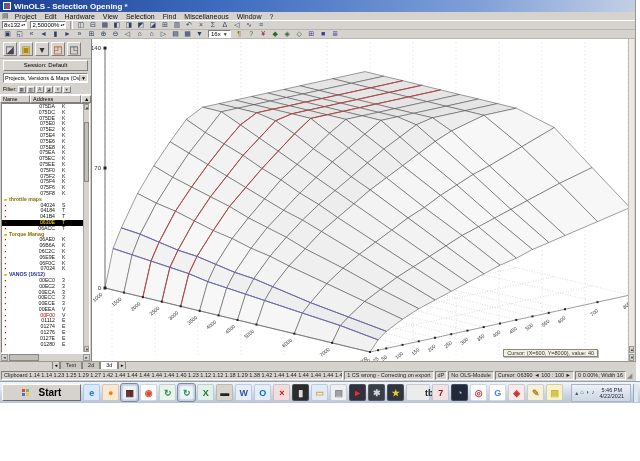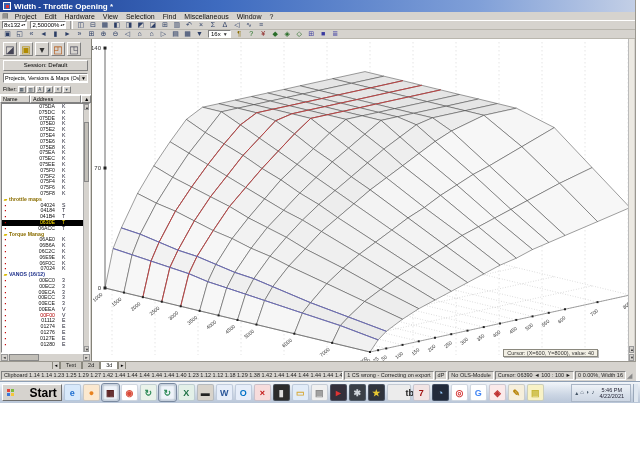--- a/index.html
+++ b/index.html
@@ -94,41 +94,41 @@
   #statusbar { position:absolute; left:0; top:369px; width:636px; height:12px; background:#d6d3ce;
     display:flex; align-items:center; padding:0 1px; gap:1px; font-size:5.5px; color:#222; }
   .seg { height:9px; line-height:7px; border:1px solid; border-color:#808080 #fff #fff #808080;
     padding:0 2px; white-space:nowrap; overflow:hidden; }
   .seg.clip { flex:1; }
   .grip { width:8px; height:9px; color:#888; font-size:7px; line-height:9px; }
   
   #taskbar { position:absolute; left:0; top:381px; width:640px; height:22px;
     background:linear-gradient(#f2f6fa,#ccd6e4 60%, #b9c6d8); border-top:1px solid #8fa0b5;
     display:flex; align-items:center; gap:2px; padding:0 2px; }
-  #start-btn { height:17px; display:flex; align-items:center; gap:16px; padding:0 4px;
-    background:#d6d3ce; border:1px solid; border-color:#fff #6e6e6e #6e6e6e #fff; font-size:12px; font-weight:bold; }
+  #start-btn { height:17px; display:flex; align-items:center; gap:10px; padding:0 19px;
+    background:#d6d3ce; border:1px solid; border-color:#fff #6e6e6e #6e6e6e #fff; font-size:10px; font-weight:bold; }
   .flag { display:grid; grid-template-columns:3px 3px; grid-template-rows:3px 3px; gap:0.5px; }
   .flag i { display:block; }
   .task-icon { width:17px; height:17px; display:flex; align-items:center; justify-content:center;
     font-size:9px; font-weight:bold; border-radius:2px; border:1px solid rgba(120,140,165,.35); }
   .task-icon.active { outline:1px solid #7a8aa0; background:#eef3f9 !important; box-shadow:inset 0 0 2px #89a; }
   #tray { margin-left:auto; display:flex; align-items:center; gap:2px; height:18px;
     border:1px solid #aab6c6; background:rgba(255,255,255,.25); padding:0 3px; }
   .tray-ic { font-size:6px; color:#456; }
   #clock { text-align:center; font-size:5.5px; line-height:6px; color:#223; padding:0 3px; }
   #show-desktop { width:5px; height:18px; background:#dfe7f0; border-left:1px solid #9aa8ba; }
 </style>
 </head>
 <body>
 
 <div id="winols">
 
   <div class="titlebar">
     <span class="app-ico"></span>
-    <span>Width - Throttle Opening *</span>
+    <span>WinOLS - Selection Opening *</span>
   </div>
 
   <div class="menubar" id="menubar">
     <span class="menu-doc">▤</span>
   <span class="menu-item">Project</span>
       <span class="menu-item">Edit</span>
       <span class="menu-item">Hardware</span>
       <span class="menu-item">View</span>
       <span class="menu-item">Selection</span>
       <span class="menu-item">Find</span>

